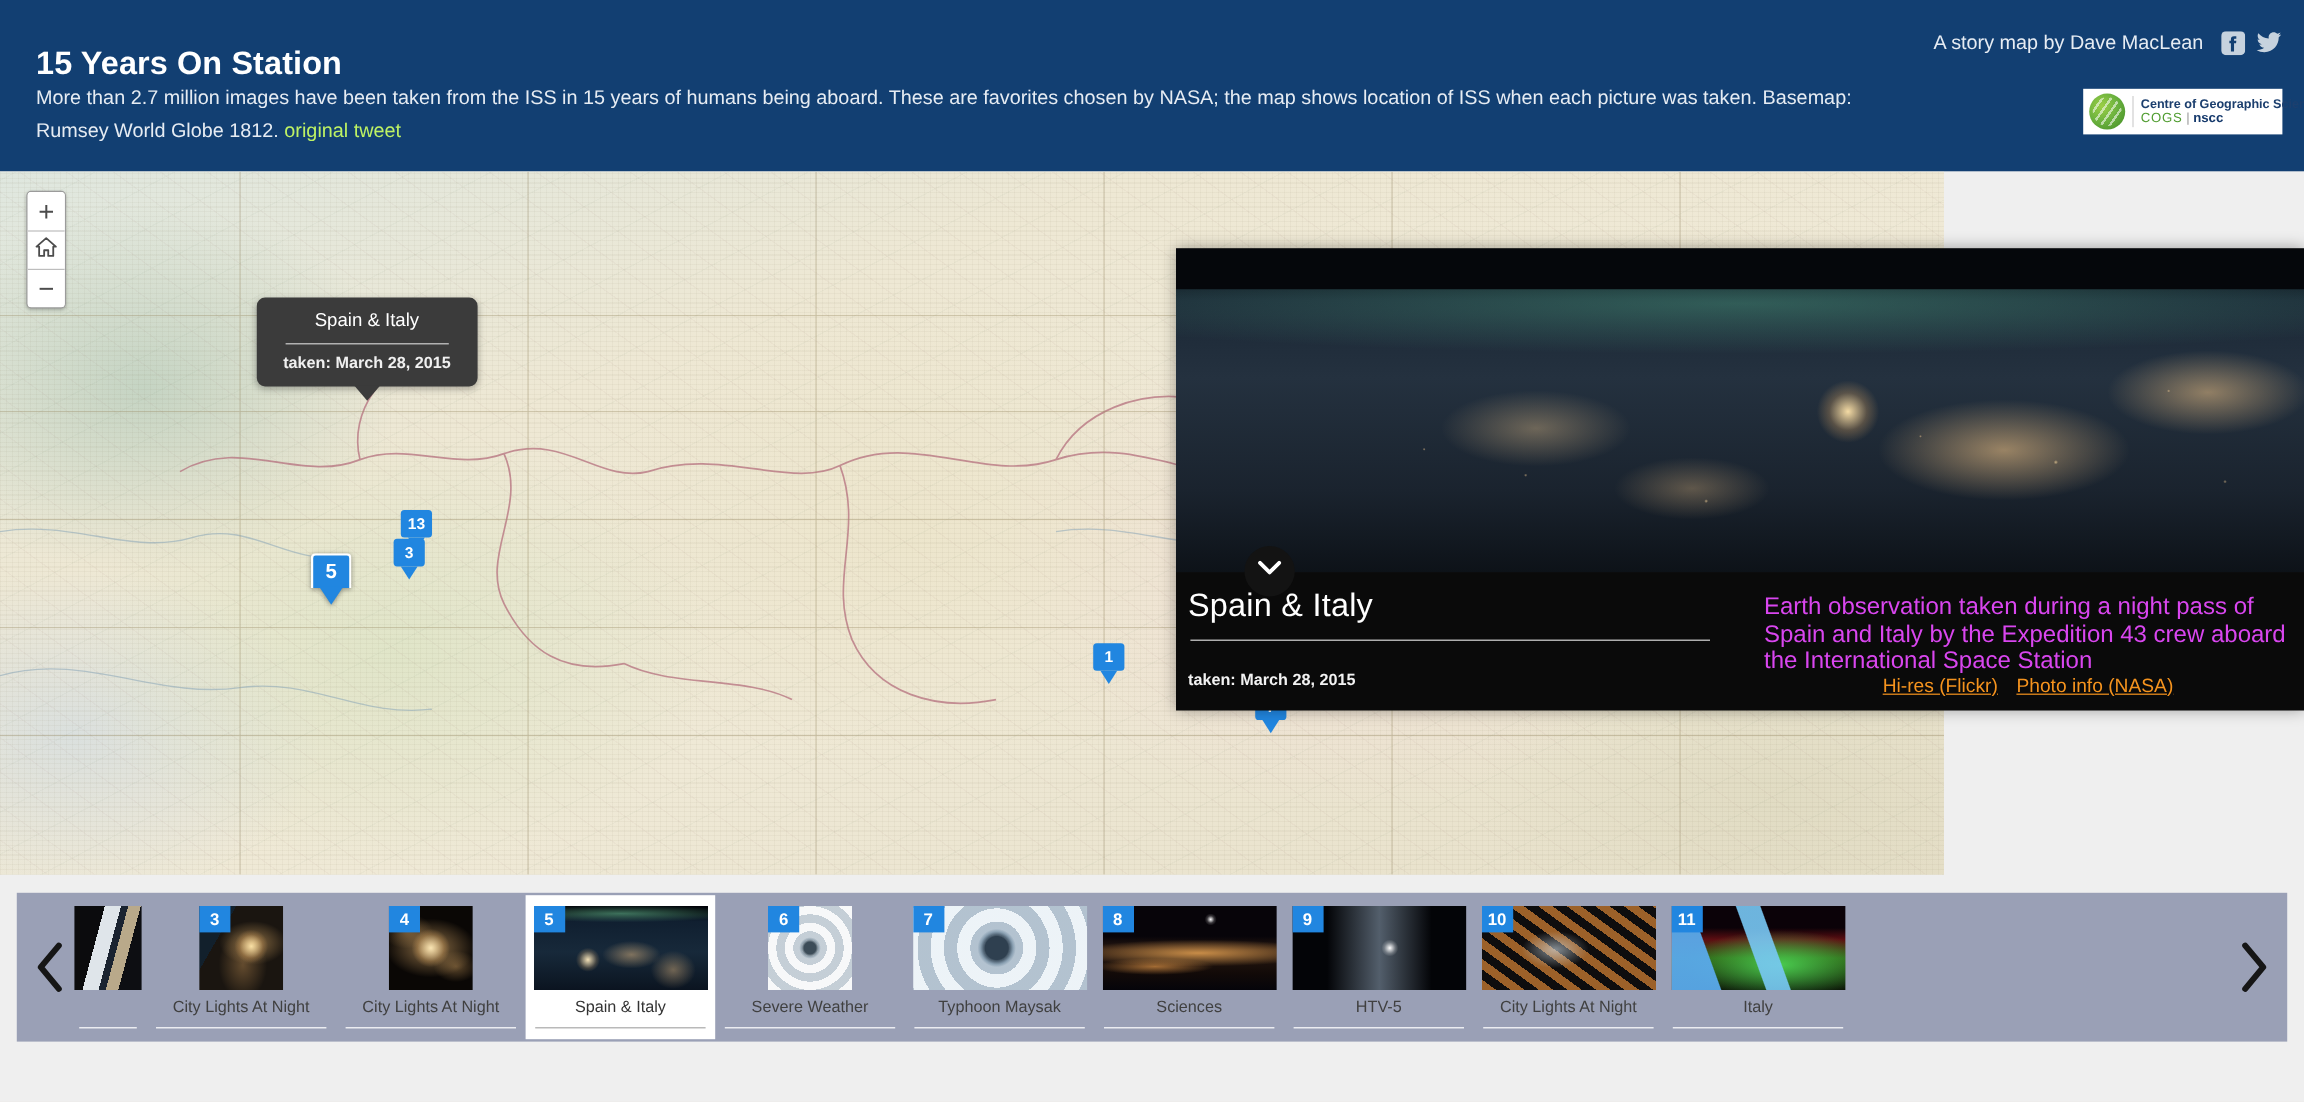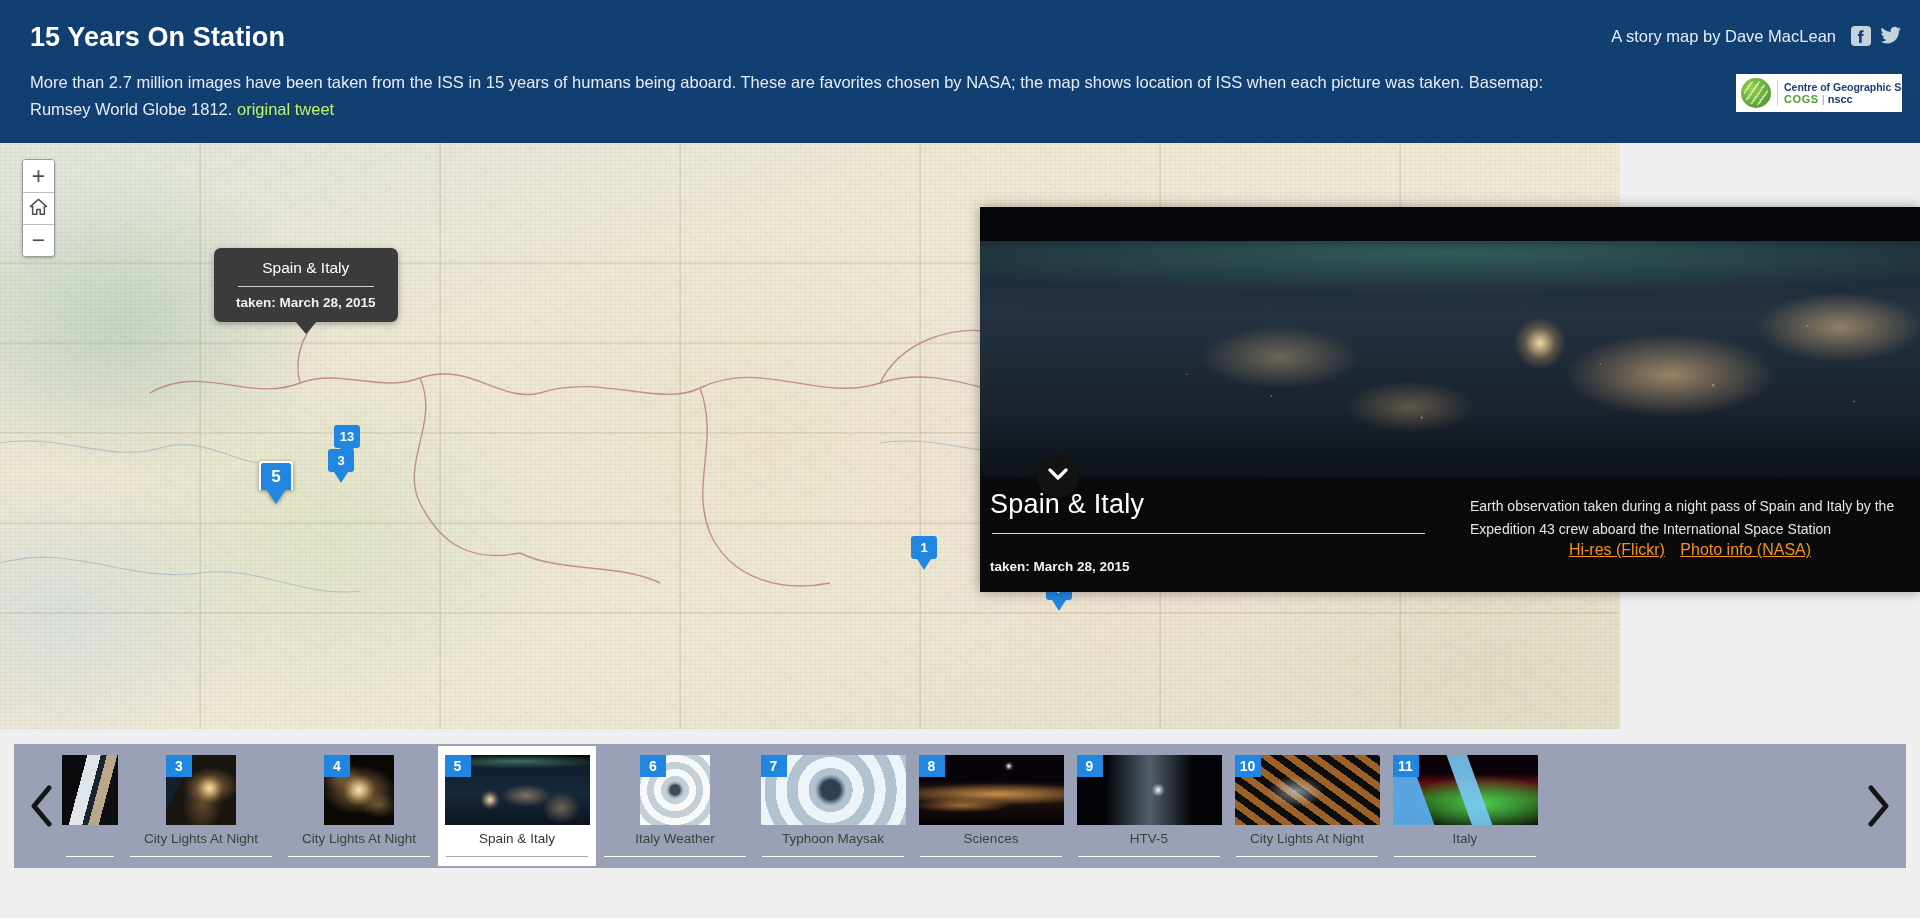--- a/index.html
+++ b/index.html
@@ -12,21 +12,21 @@
   #app { position: relative; width: 1920px; height: 918px; }
 
   
   .header {
     position: absolute; top: 0; left: 0;
     width: 1920px; height: 143px;
     background: #123f72;
     color: #ffffff;
   }
   .header-title {
-    position: absolute; left: 30px; top: 22px;
+    position: absolute; left: 30px; top: 38px;
     font-size: 27px; font-weight: bold; letter-spacing: .1px;
     color: #ffffff;
   }
   .header-sub {
     position: absolute; left: 30px; top: 69px;
     width: 1560px;
     font-size: 16.5px; line-height: 27px; color: #e6ecf3;
     font-weight: 400;
   }
   .header-sub .tweet-link {
@@ -58,21 +58,21 @@
   .cogs-mark::after {
     content: ""; position: absolute; inset: 3px;
     border-radius: 50%;
     background:
       repeating-linear-gradient(125deg, rgba(255,255,255,.55) 0 2px, rgba(255,255,255,0) 2px 6px);
   }
   .cogs-bar { width: 1px; height: 26px; background: #cfcfcf; margin: 0 6px; flex: 0 0 auto; }
   .cogs-text { display: flex; flex-direction: column; justify-content: center; line-height: 1.15; }
   .cogs-top { font-size: 10.5px; color: #1c3f6e; font-weight: 600; white-space: nowrap; }
   .cogs-bot { font-size: 11px; white-space: nowrap; }
-  .cogs-bot .a { color: #4f9c2f; letter-spacing: .6px; font-weight: 700; }
+  .cogs-bot .a { color: #4f9c2f; letter-spacing: .6px; font-weight: 400; }
   .cogs-bot .sep { color: #9a9a9a; margin: 0 3px; }
   .cogs-bot .b { color: #14386b; font-weight: bold; }
 
   
   .map-stage {
     position: absolute; top: 143px; left: 0;
     width: 1920px; height: 775px;
     background: #efefef; overflow: hidden;
   }
   .map {
@@ -219,21 +219,21 @@
   }
   .info-body {
     position: absolute; left: 0; top: 270px; width: 940px; height: 115px;
     background: rgba(10,10,10,.93);
   }
   .info-left { position: absolute; left: 10px; top: 12px; width: 470px; }
   .info-title { font-size: 27px; color: #ffffff; font-weight: 400; letter-spacing: .2px; }
   .info-rule { height: 1px; background: #d8d8d8; margin: 13px 35px 0 2px; }
   .info-taken { margin-top: 25px; font-size: 13.5px; font-weight: bold; color: #f2f2f2; }
   .info-right { position: absolute; left: 490px; top: 18px; width: 440px; }
-  .info-desc { font-size: 14px; line-height: 22.5px; color: #e5e5e5; }
+  .info-desc { font-size: 20px; line-height: 22.5px; color: #d946ef; }
   .info-links { margin-top: 1px; text-align: center; }
   .info-links a {
     color: #f5931e; font-size: 16px; text-decoration: underline; cursor: pointer;
   }
   .info-links a + a { margin-left: 11px; }
 
   
   .filmstrip {
     position: absolute; left: 14px; top: 601px;
     width: 1892px; height: 124px;
@@ -559,21 +559,21 @@
           </div>
           <div class="strip-caption">Spain &amp; Italy</div>
           <div class="strip-underline"></div>
         </div>
 
         <div class="strip-item narrow">
           <div class="strip-thumb">
             <div class="strip-badge">6</div>
             <div class="th-storm"></div>
           </div>
-          <div class="strip-caption">Italy Weather</div>
+          <div class="strip-caption">Severe Weather</div>
           <div class="strip-underline"></div>
         </div>
 
         <div class="strip-item">
           <div class="strip-thumb">
             <div class="strip-badge">7</div>
             <div class="th-typhoon"></div>
           </div>
           <div class="strip-caption">Typhoon Maysak</div>
           <div class="strip-underline"></div>

